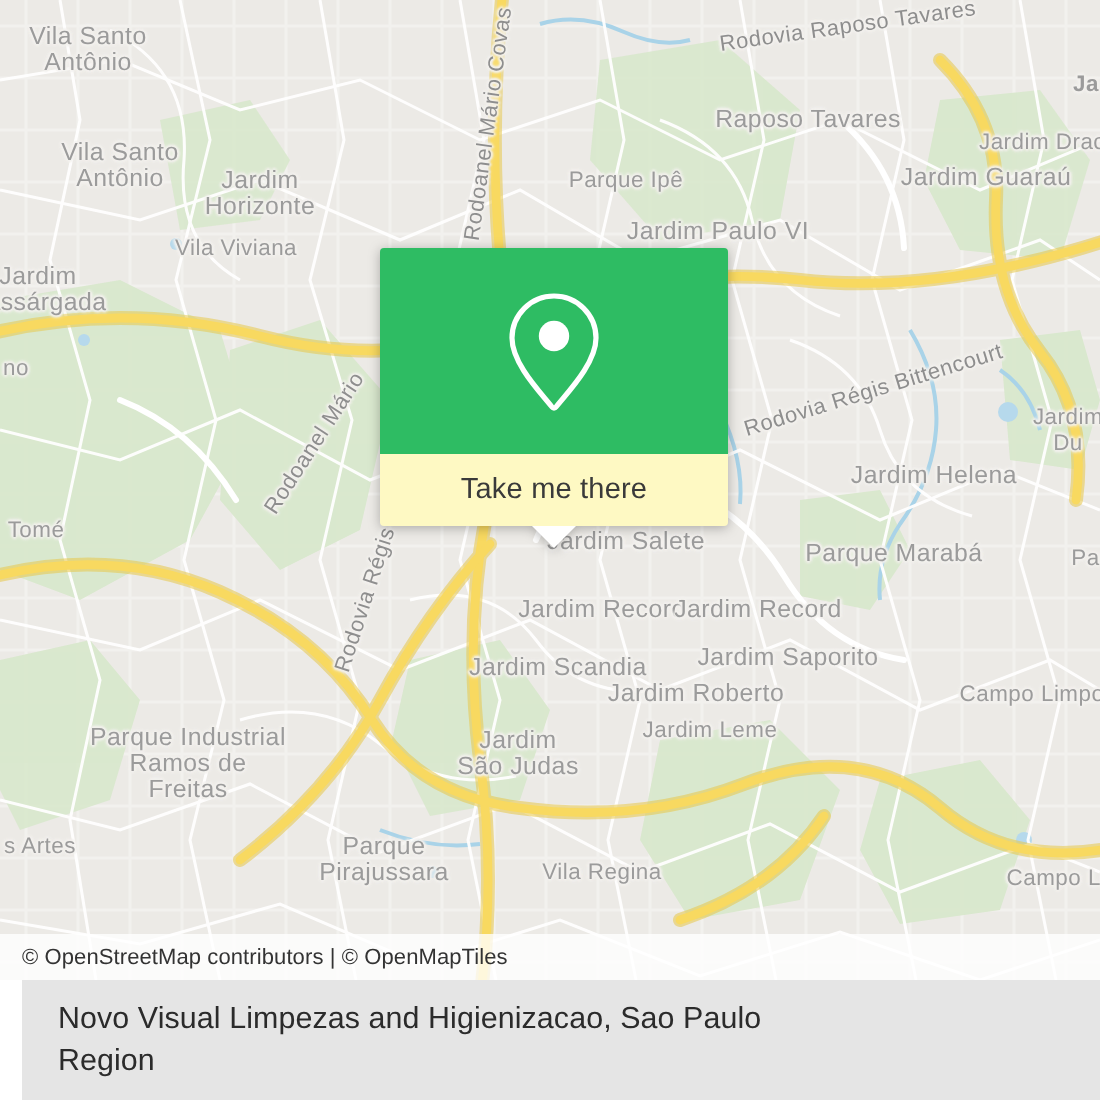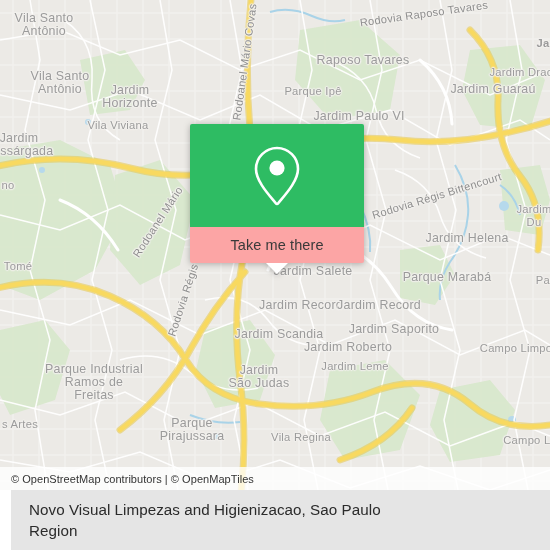--- a/index.html
+++ b/index.html
@@ -52,21 +52,21 @@
     z-index:40;
   }
   .popup-head{
     height:103px;
     background:#2ebc63;
     display:flex;align-items:center;justify-content:center;
     border-radius:2px 2px 0 0;
   }
   .pin-icon{display:block;}
   .popup-action{
-    background:#fca5a5;
+    background:#fef9c3;
     height:36px;
     display:flex;align-items:center;justify-content:center;
     border-radius:0 0 2px 2px;
     cursor:pointer;
   }
   .popup-action-label{
     color:#3a3a3a;
     font-size:14.5px;
     letter-spacing:.1px;
   }
@@ -232,21 +232,21 @@
 Antônio</div>
         <div class="lbl big" style="left: 60px; top: 83px;">Vila Santo
 Antônio</div>
         <div class="lbl big" style="left: 130px; top: 97px;">Jardim
 Horizonte</div>
         <div class="lbl big" style="left: 19px; top: 145px;">Jardim
 Pássárgada</div>
         <div class="lbl" style="left: 118px; top: 125px;">Vila Viviana</div>
         <div class="lbl" style="left: 18px; top: 266px;">Tomé</div>
         <div class="lbl" style="left: 313px; top: 91px;">Parque Ipê</div>
-        <div class="lbl big" style="left: 363px; top: 60px;">Raposo Tavares</div>
+        <div class="lbl big" style="left: 404px; top: 60px;">Raposo Tavares</div>
         <div class="lbl big" style="left: 359px; top: 116px;">Jardim Paulo VI</div>
         <div class="lbl big" style="left: 493px; top: 89px;">Jardim Guaraú</div>
         <div class="lbl" style="left: 521px; top: 72px;">Jardim Drac</div>
         <div class="lbl" style="left: 543px; top: 43px; font-weight: bold;">Ja</div>
         <div class="lbl big" style="left: 467px; top: 238px;">Jardim Helena</div>
         <div class="lbl" style="left: 534px; top: 216px;">Jardim
 Du</div>
         <div class="lbl big" style="left: 447px; top: 277px;">Parque Marabá</div>
         <div class="lbl big" style="left: 313px; top: 271px;">Jardim Salete</div>
         <div class="lbl big" style="left: 301px; top: 305px;">Jardim Record</div>

